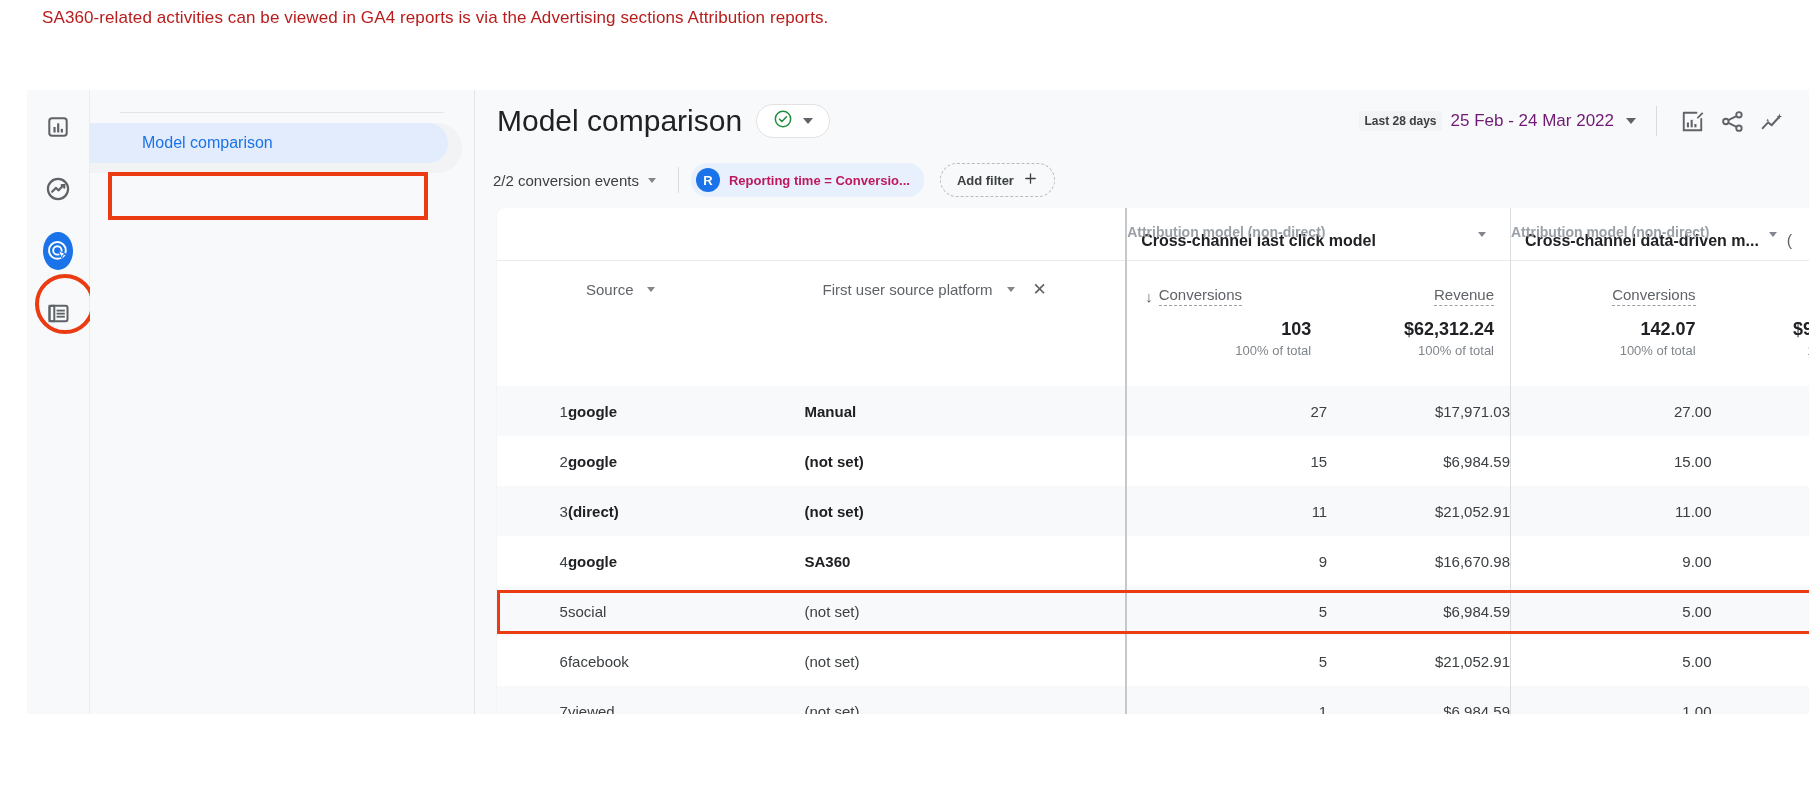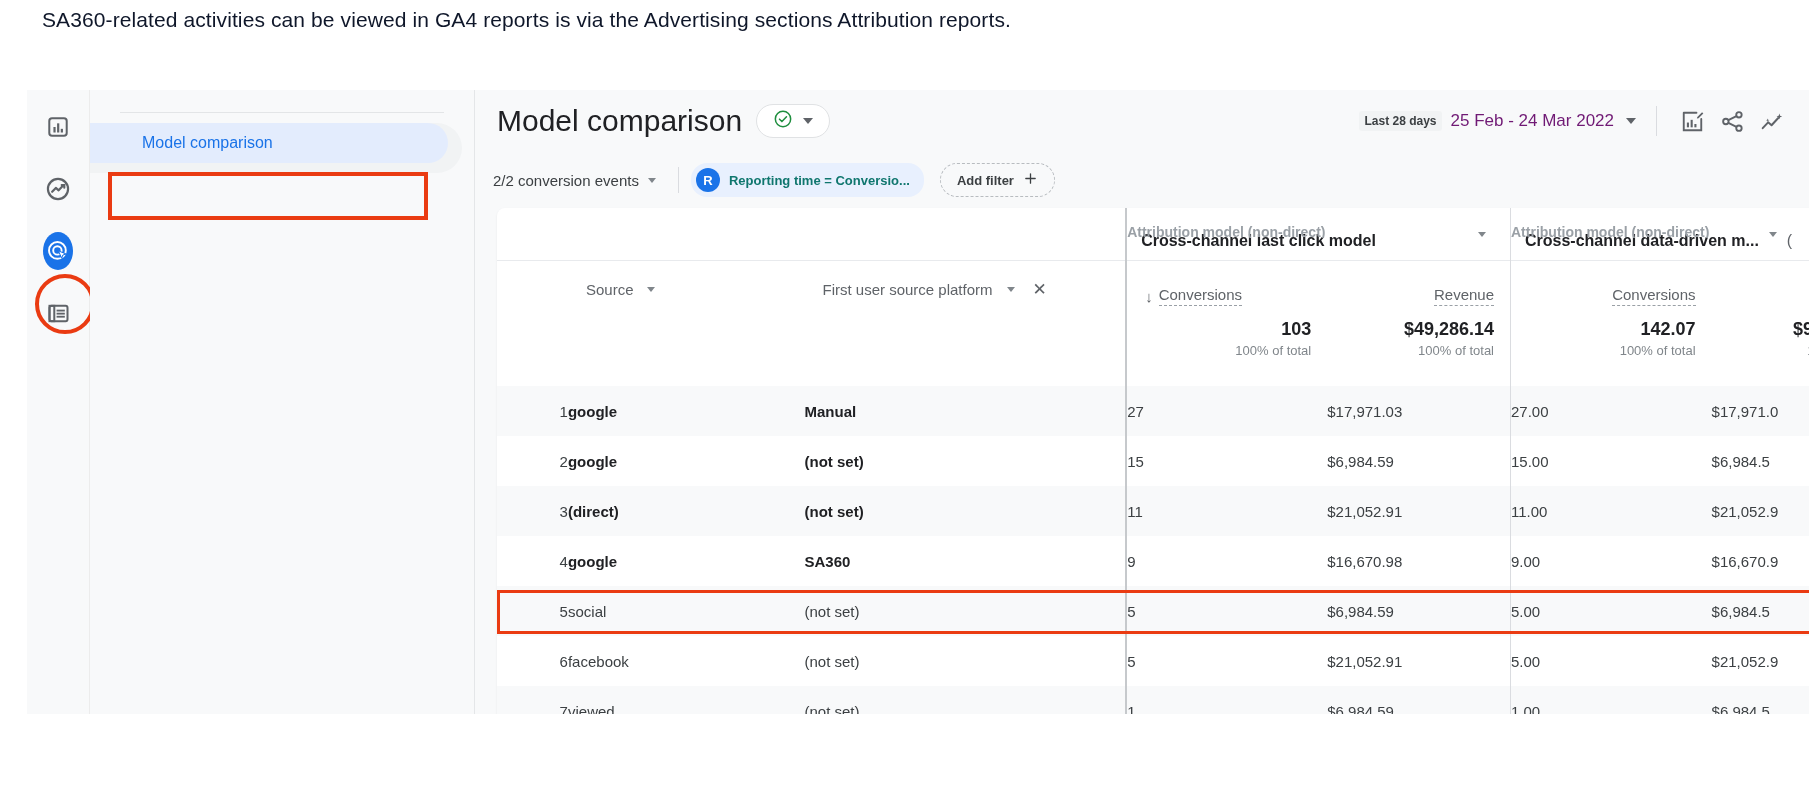--- a/index.html
+++ b/index.html
@@ -7,21 +7,21 @@
     width: 1809px; height: 790px;
     background: #ffffff;
     font-family: "Liberation Sans", sans-serif;
     overflow: hidden;
   }
   #root { position: relative; width: 1809px; height: 790px; background:#fff; }
 
   
   .caption {
     position: absolute; left: 42px; top: 8px;
-    font-size: 21px; color: #0f172a; letter-spacing: .1px;
+    font-size: 17px; color: #b91c1c; letter-spacing: .1px;
     white-space: nowrap;
   }
 
   
   .app {
     position: absolute; left: 27px; top: 90px;
     width: 1782px; height: 624px;
     background: #fff;
     display: flex;
   }
@@ -127,21 +127,21 @@
   }
   .fb-sep { width:1px;height:26px;background:#dadce0;margin:0 12px; }
   .pill {
     display:flex;align-items:center;gap:9px;
     background:#e8f0fe;border-radius:16px;padding:5px 14px 5px 5px;cursor:pointer;
   }
   .pill .av {
     width:24px;height:24px;border-radius:50%;background:#1a73e8;color:#fff;
     font-size:13px;font-weight:700;display:flex;align-items:center;justify-content:center;
   }
-  .pill .txt { font-size:13px;color:#0f766e;font-weight:700;white-space:nowrap; }
+  .pill .txt { font-size:13px;color:#be185d;font-weight:700;white-space:nowrap; }
   .addfilter {
     margin-left:16px; display:flex;align-items:center;gap:9px;
     border:1px dashed #b8bcc0;border-radius:18px;padding:7px 16px;cursor:pointer;
     font-size:13px;color:#3c4043;font-weight:700;
   }
 
   
   .card {
     position:absolute; left: 22px; top: 118px; right: -2px; bottom: 0;
     background:#fff; border-radius:8px 0 0 0;
@@ -202,21 +202,21 @@
     text-align:right; padding-right:16px; white-space:nowrap;
   }
   .tot .v { font-size:18px; color:#202124; font-weight:700; line-height:1.25; }
   .tot .s { font-size:13px; color:#80868b; line-height:1.5; }
 
   tr.drow td { height: 50px; font-size:15px; color:#3c4043; }
   tr.drow.alt td { background:#f8f9fa; }
   .idx  { text-align:right; padding-right:20px; color:#5f6368; font-size:15px; }
   .cell-l { padding-left: 18px; white-space:nowrap; }
   .cell-l.b { font-weight:700; color:#202124; }
-  .cell-r { text-align:left; padding-right:16px; white-space:nowrap;margin-left:48px; }
+  .cell-r { text-align:right; padding-right:16px; white-space:nowrap;margin-left:48px; }
 
   
   .rowhl {
     position:absolute; left: 0px; top: 382px;
     width: 1790px; height: 44px;
     border: 3px solid #ea3b12; pointer-events:none; z-index: 5;
   }
   .card-clip { position:relative; width:100%; height:100%; overflow:hidden; }
 </style>
 </head>
@@ -424,21 +424,21 @@
             <td></td>
             <td></td>
             <td class="vline-thick">
               <div class="tot">
                 <div class="v">103</div>
                 <div class="s">100% of total</div>
               </div>
             </td>
             <td>
               <div class="tot">
-                <div class="v">$49,286.14</div>
+                <div class="v">$62,312.24</div>
                 <div class="s">100% of total</div>
               </div>
             </td>
             <td class="vline">
               <div class="tot">
                 <div class="v">142.07</div>
                 <div class="s">100% of total</div>
               </div>
             </td>
             <td>

